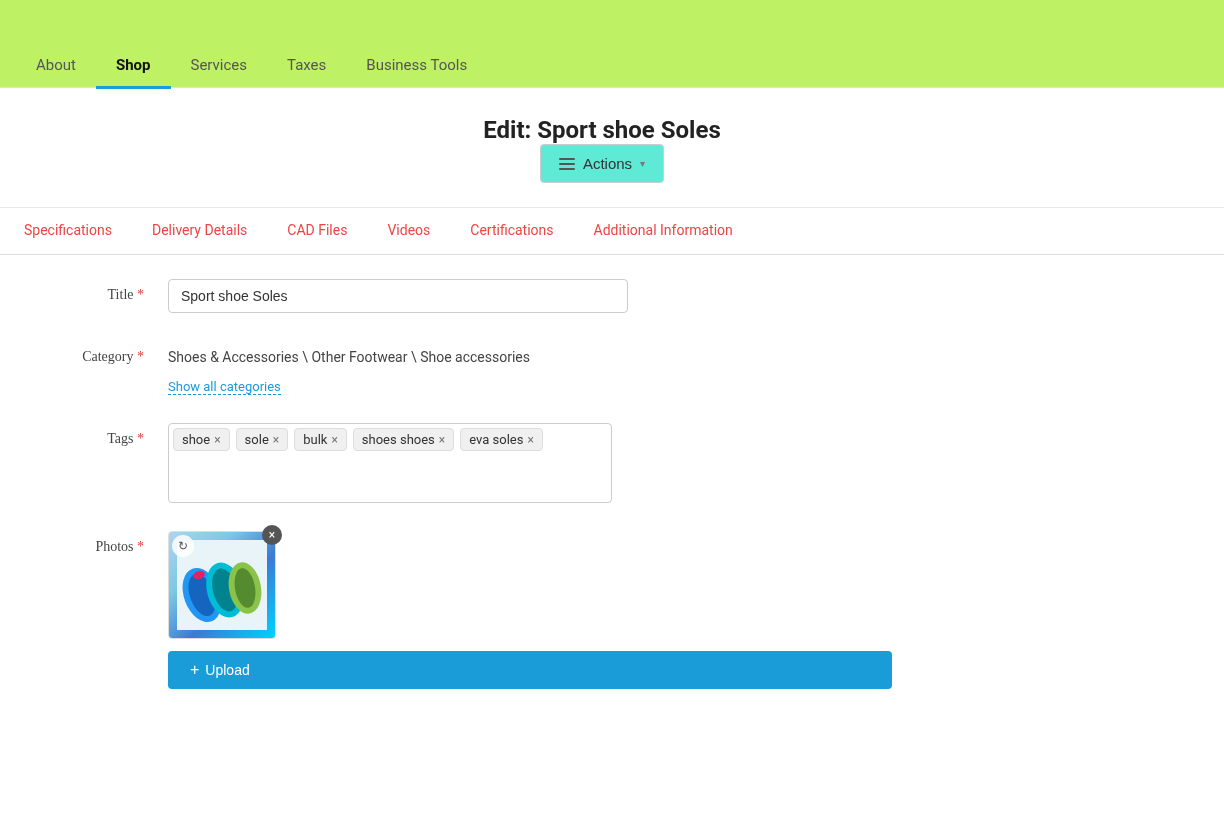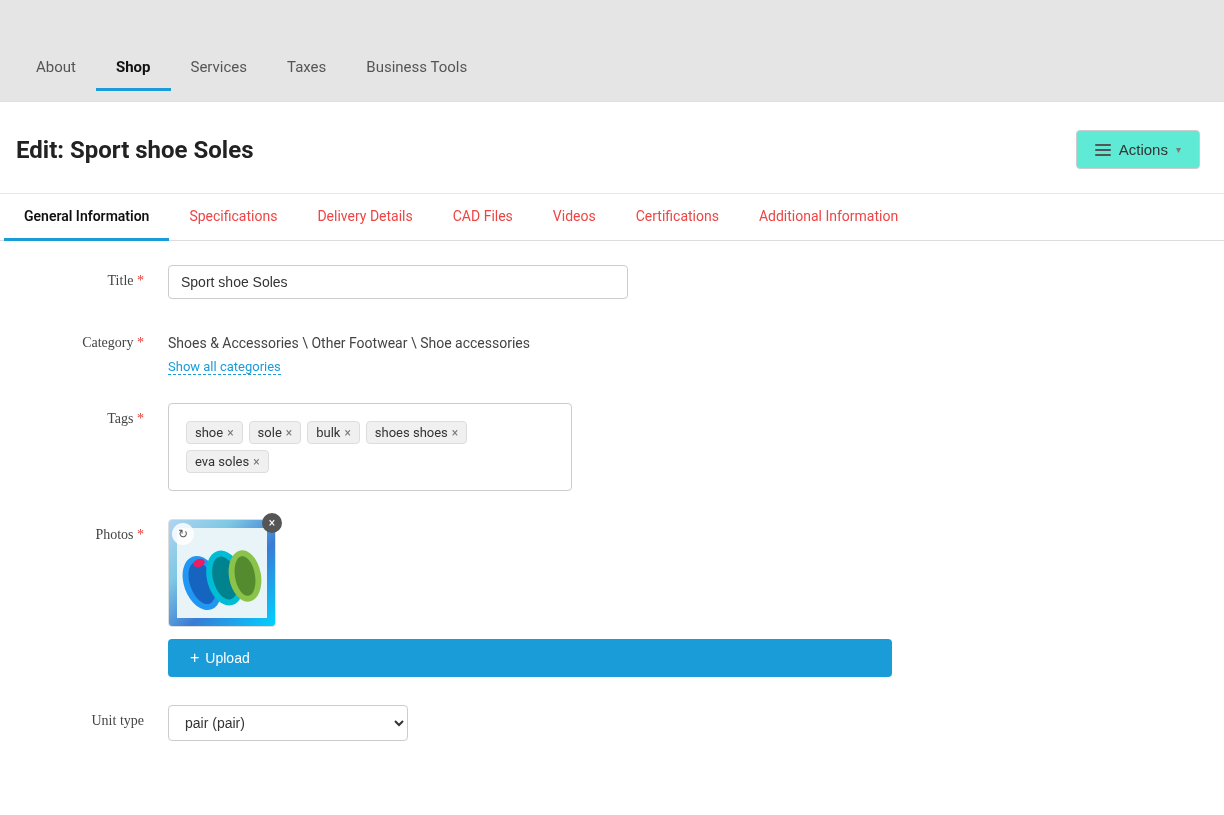--- a/index.html
+++ b/index.html
@@ -3,23 +3,23 @@
   <meta charset="utf-8">
   <style>
     * { box-sizing: border-box; margin: 0; padding: 0; }
     body { font-family: -apple-system, BlinkMacSystemFont, 'Segoe UI', Roboto, sans-serif; background: #fff; color: #333; font-size: 14px; }
 
     
     .top-nav {
       display: flex;
       align-items: flex-end;
       border-bottom: 1px solid #e0e0e0;
-      padding: 12px 16px;
-      background: #e5e5e5;
-      height: 102px;
+      padding: 0 16px;
+      background: #bef264;
+      height: 88px;
     }
     .nav-item {
       padding: 12px 20px;
       cursor: pointer;
       font-size: 15px;
       color: #555;
       border-bottom: 3px solid transparent;
       margin-bottom: -1px;
       position: relative;
       top: 1px;
@@ -28,22 +28,23 @@
       font-weight: 700;
       color: #111;
       border-bottom: 3px solid #1a9cd8;
     }
 
     
     .page-header {
       display: flex;
       align-items: center;
       justify-content: space-between;
-      padding: 28px 24px 24px 16px;
+      padding: 28px 24px 24px 4px;
       border-bottom: 1px solid #e8e8e8;
+      flex-direction: column;
     }
     .page-title {
       font-size: 24px;
       font-weight: 400;
       color: #222;
     }
     .page-title span { font-weight: 700; }
     .actions-btn {
       display: flex;
       align-items: center;
@@ -132,35 +133,35 @@
     }
 
     
     .category-path {
       font-size: 14px;
       color: #444;
       padding-top: 8px;
     }
     .show-all-link {
       display: inline-block;
-      margin-top: 8px;
+      margin-top: 14px;
       color: #1a9cd8;
       font-size: 13px;
       cursor: pointer;
       text-decoration: none;
       border-bottom: 1px dashed #1a9cd8;
     }
 
     
     .tags-container {
-      width: 404px;
+      width: 444px;
       min-height: 80px;
       border: 1px solid #ccc;
       border-radius: 4px;
-      padding: 17px;
+      padding: 4px;
       display: flex;
       flex-wrap: wrap;
       gap: 6px;
       align-content: flex-start;
     }
     .tag-chip {
       display: inline-flex;
       align-items: center;
       gap: 4px;
       background: #f0f0f0;
@@ -298,21 +299,20 @@
       <span></span>
         <span></span>
         <span></span>
     </span>
     <span>Actions</span>
     <span class="chevron">▾</span>
   </button>
 </div>
 
 <div class="tabs-bar">
-  <div class="tab-item active">General Information</div>
   <div class="tab-item">Specifications</div>
   <div class="tab-item">Delivery Details</div>
   <div class="tab-item">CAD Files</div>
   <div class="tab-item">Videos</div>
   <div class="tab-item">Certifications</div>
   <div class="tab-item">Additional Information</div>
 </div>
 
 <div class="form-container">
 
@@ -395,26 +395,14 @@
         </div>
         <button class="upload-btn">
           <span style="font-size:16px;font-weight:300;">+</span>
           <span>Upload</span>
         </button>
       </div>
     </div>
   </div>
 
 
-  <div class="form-row">
-    <div class="form-label">
-      <span>Unit type</span>
-    </div>
-    <div class="form-control">
-      <select class="unit-select">
-        <option value="pair">pair (pair)</option>
-        <option value="piece">piece (piece)</option>
-        <option value="set">set (set)</option>
-      </select>
-    </div>
-  </div>
 
 </div>
 
 </body></html>

